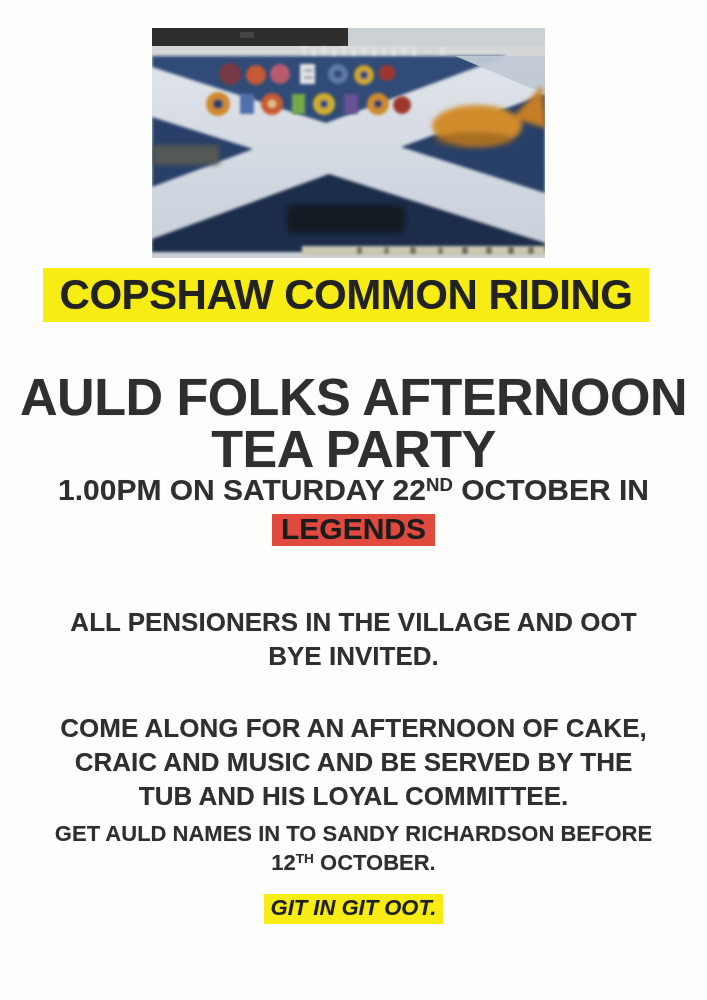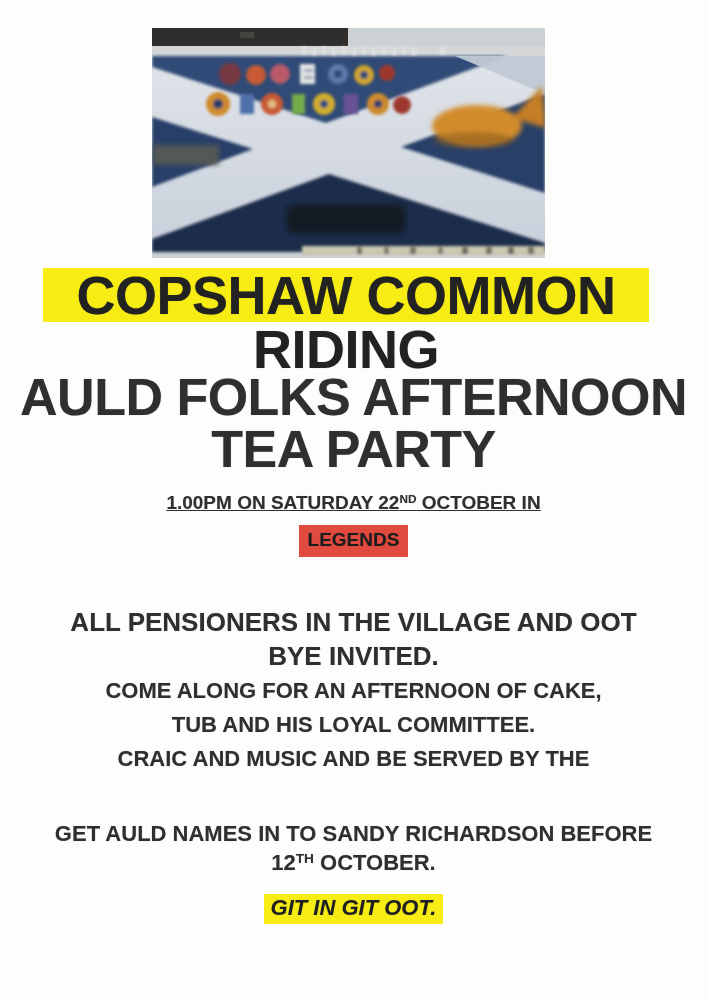--- a/index.html
+++ b/index.html
@@ -21,31 +21,31 @@
   }
   .abs{position:absolute;left:0;width:707px;text-align:center;}
   .photo{
     position:absolute;left:152px;top:28px;width:393px;height:230px;
   }
   .photo svg{filter:blur(0.6px) saturate(0.9) contrast(0.96);}
   .banner{
     position:absolute;left:43px;top:268px;width:606px;height:54px;
     background:var(--highlight-yellow);
     text-align:center;line-height:54px;
-    font-size:54px;letter-spacing:-0.5px;
+    font-size:42px;letter-spacing:-0.5px;
     color:#222;
     text-shadow:0 0 1px rgba(40,40,40,0.35);
   }
   .heading{
     top:371px;font-size:52px;line-height:52px;letter-spacing:-0.5px;
     text-shadow:0 0 1px rgba(40,40,40,0.35);
   }
-  .when{top:486px;font-size:19px;line-height:34px;text-decoration:underline;}
+  .when{top:473px;font-size:30px;line-height:34px;}
   .para1{top:605px;font-size:26px;line-height:34px;}
-  .para2{top:674px;font-size:22px;line-height:34px;text-align:center;}
+  .para2{top:711px;font-size:26px;line-height:34px;text-align:center;}
   .para3{top:819px;font-size:22px;line-height:29px;}
   .footerline{top:893px;font-size:22px;line-height:30px;font-style:italic;}
   .when,.para1,.para2,.para3,.footerline{
     text-shadow:0 0 1px rgba(40,40,40,0.3);
   }
   sup.ord{
     font-size:0.62em;vertical-align:baseline;
     position:relative;top:-0.48em;letter-spacing:0;
   }
   .venue-highlight{
@@ -187,22 +187,22 @@
     </div>
   </div>
 
   <div class="abs para1">
     <div>ALL PENSIONERS IN THE VILLAGE AND OOT</div>
     <div>BYE INVITED.</div>
   </div>
 
   <div class="abs para2">
     <div>COME ALONG FOR AN AFTERNOON OF CAKE,</div>
+    <div>CRAIC AND MUSIC AND BE SERVED BY THE</div>
     <div>TUB AND HIS LOYAL COMMITTEE.</div>
-    <div>CRAIC AND MUSIC AND BE SERVED BY THE</div>
   </div>
 
   <div class="abs para3">
     <div>GET AULD NAMES IN TO SANDY RICHARDSON BEFORE</div>
     <div><span>12</span><sup class="ord">TH</sup><span> OCTOBER.</span></div>
   </div>
 
   <div class="abs footerline">
     <span class="yellow-inline">GIT IN GIT OOT.</span>
   </div>

